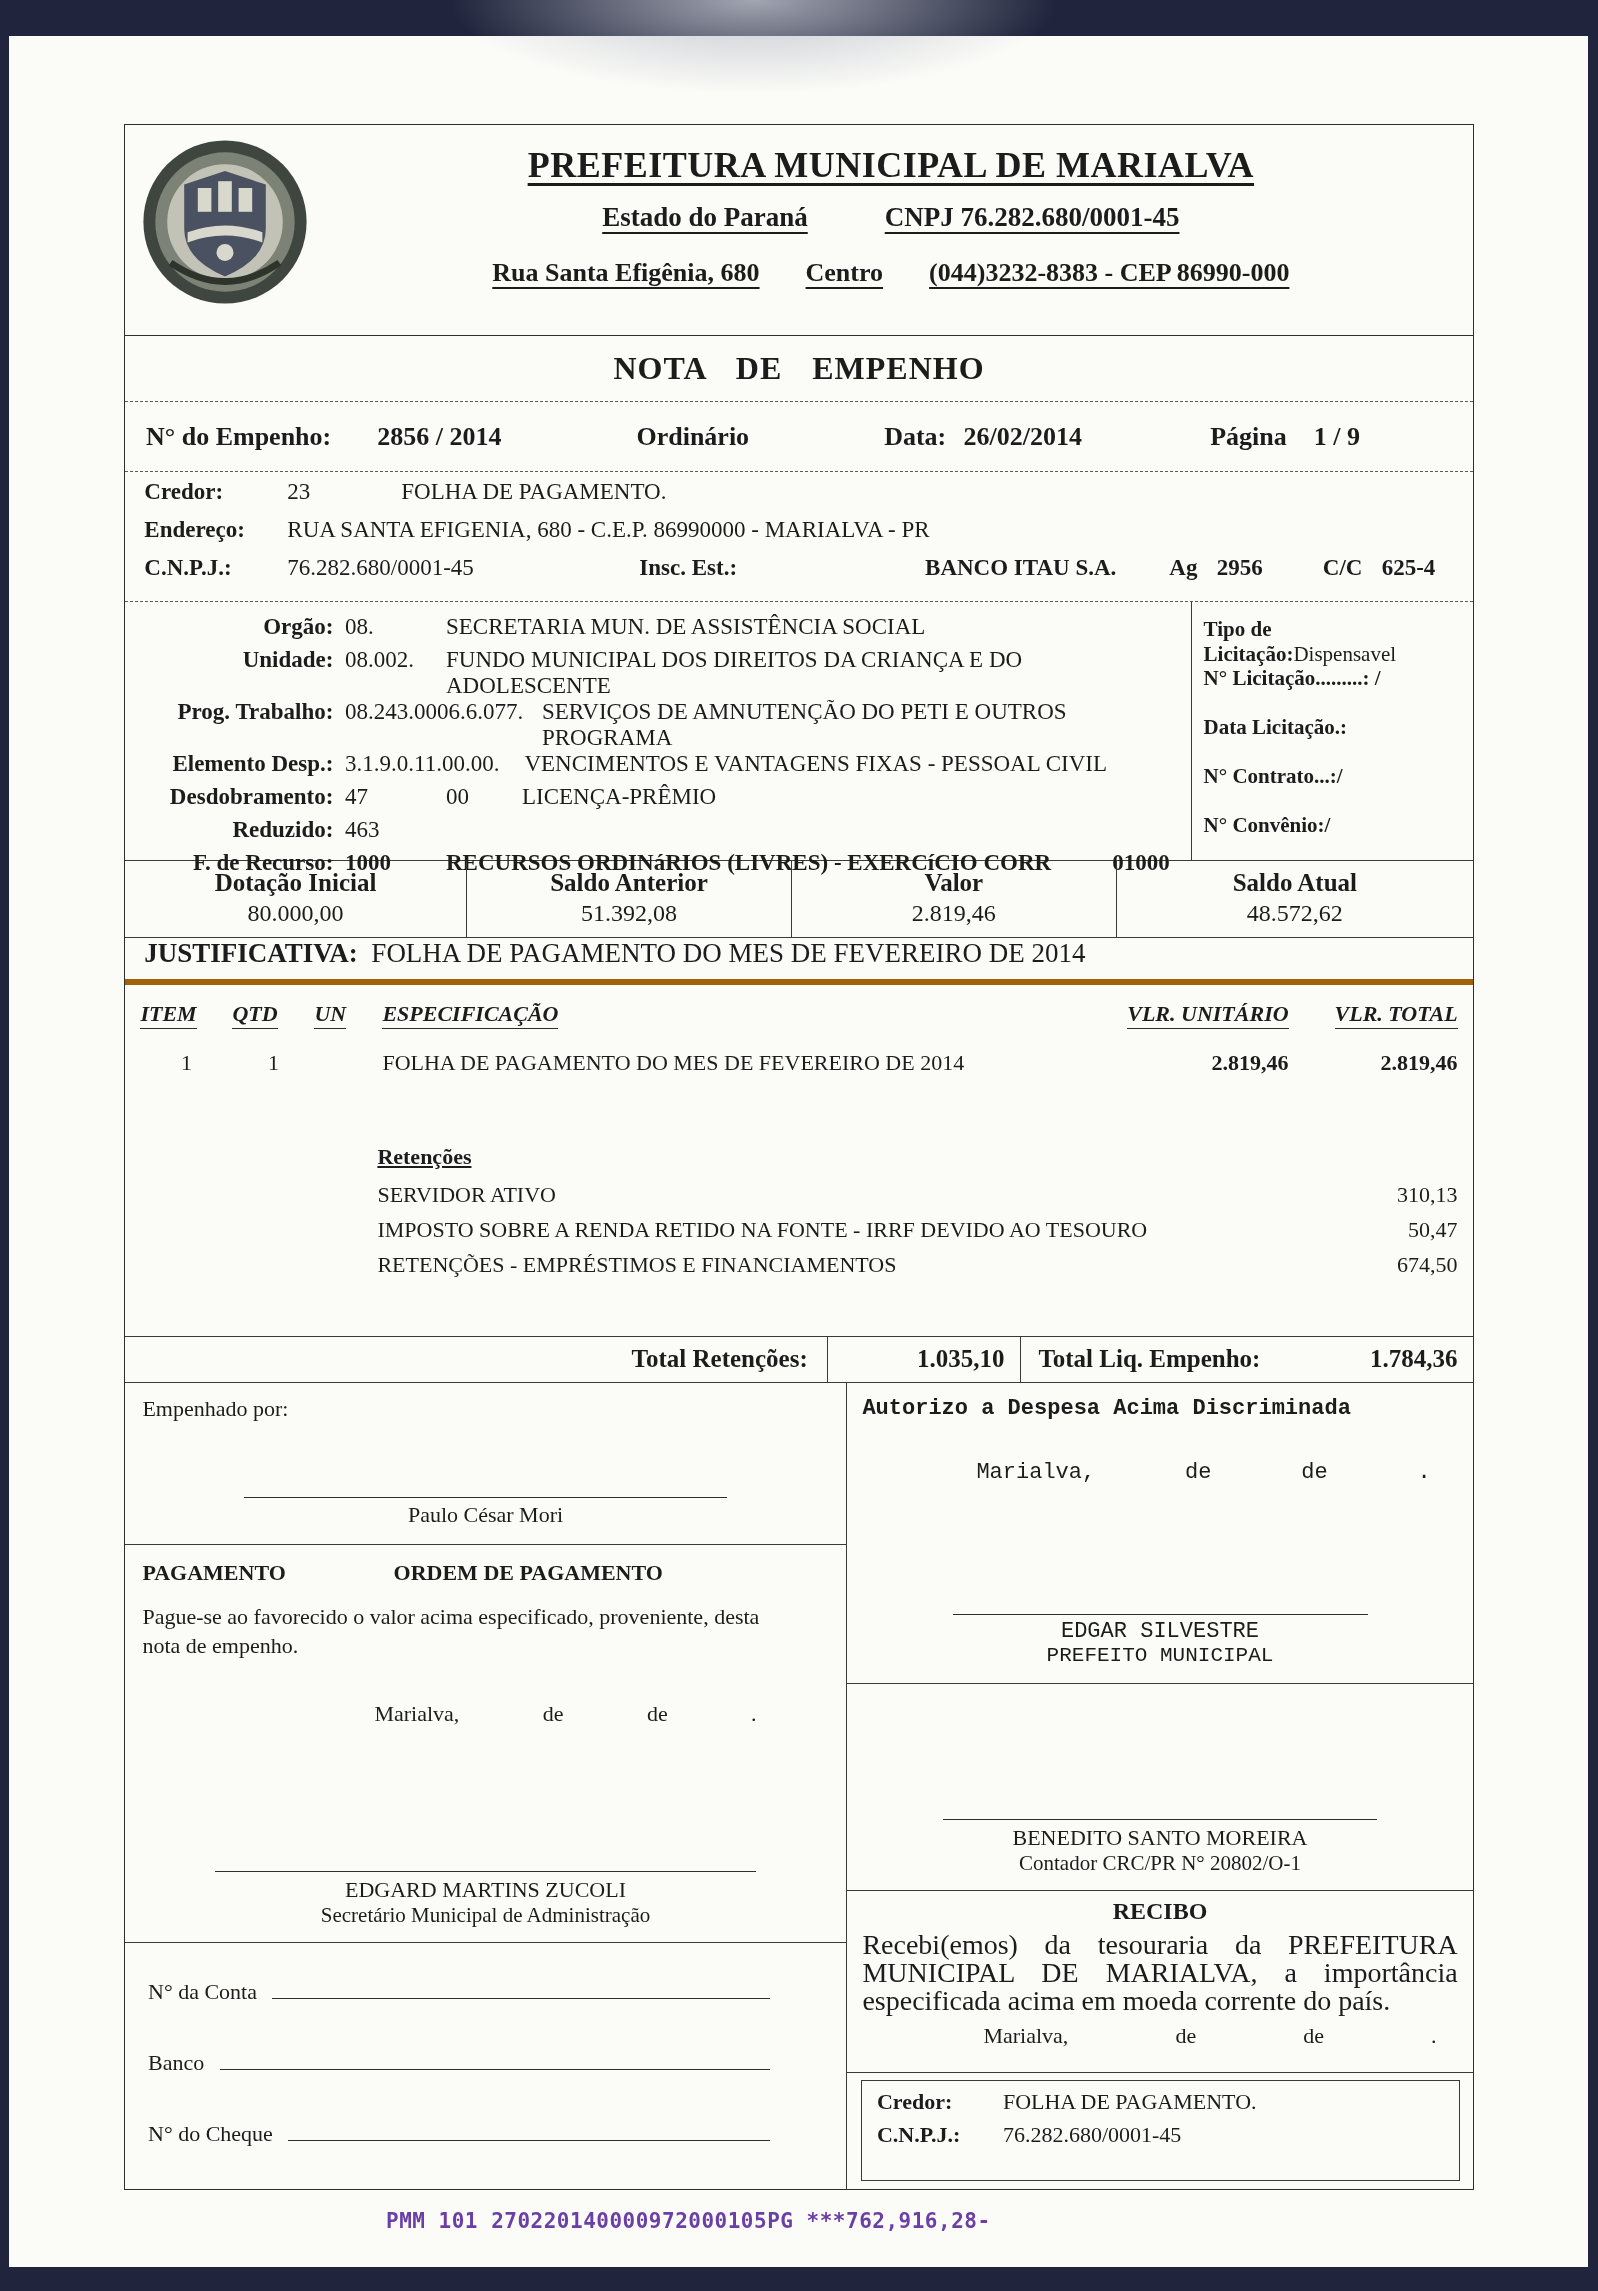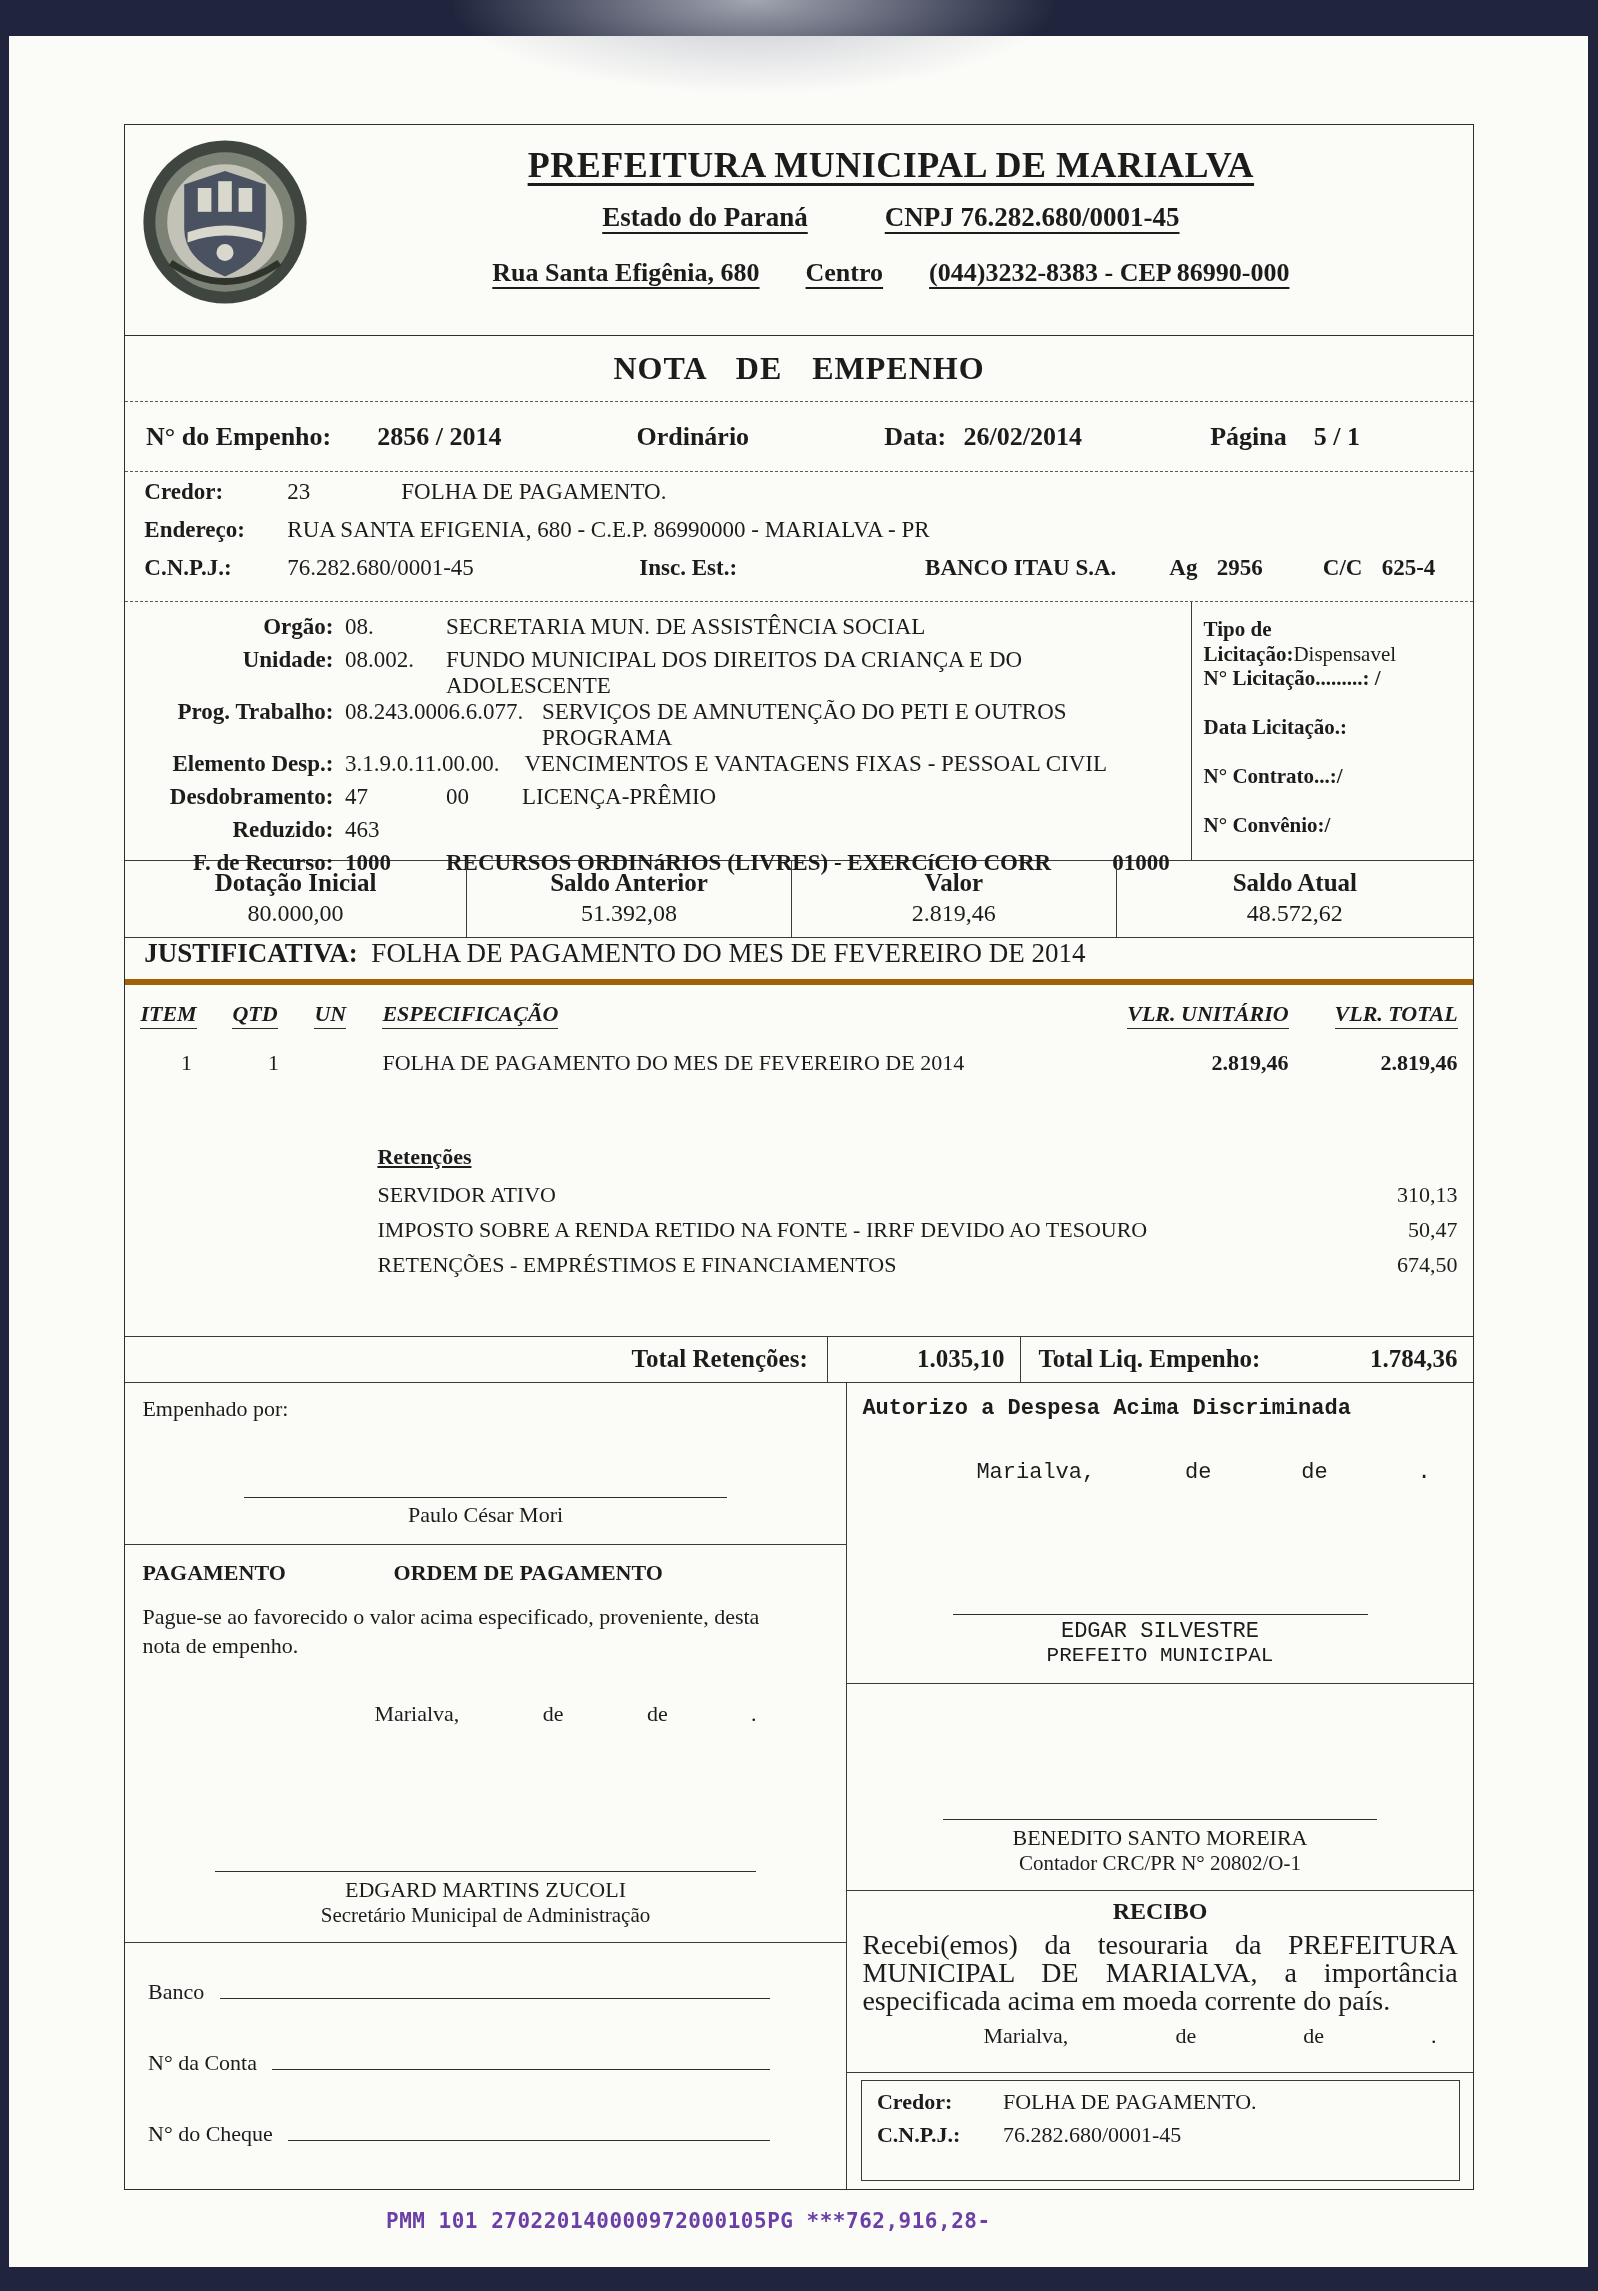--- a/index.html
+++ b/index.html
@@ -203,21 +203,21 @@
     <div class="doctitle">NOTA DE EMPENHO</div>
 
     <div class="emp-row">
       <span>N° do Empenho:</span>
       <span class="emp-num">2856 / 2014</span>
       <span class="emp-tipo">Ordinário</span>
       <span class="emp-datal">Data:</span>
       <span class="emp-date">26/02/2014</span>
       <span class="emp-page">
         <span>Página</span>
-        <span>5 / 1</span>
+        <span>1 / 9</span>
       </span>
     </div>
 
     <div class="credor">
       <div class="cr-row">
         <span class="cr-lbl">Credor:</span>
         <span class="cr-code">23</span>
         <span>FOLHA DE PAGAMENTO.</span>
       </div>
       <div class="cr-row">
@@ -375,25 +375,25 @@
           </div>
           <div class="sig">
             <div class="sigline"></div>
             <div>EDGARD MARTINS ZUCOLI</div>
             <div class="sig-title">Secretário Municipal de Administração</div>
           </div>
         </div>
 
         <div class="box bx-bank">
           <div class="bank-row">
+            <span>N° da Conta</span>
+            <span class="bank-line"></span>
+          </div>
+          <div class="bank-row">
             <span>Banco</span>
-            <span class="bank-line"></span>
-          </div>
-          <div class="bank-row">
-            <span>N° da Conta</span>
             <span class="bank-line"></span>
           </div>
           <div class="bank-row">
             <span>N° do Cheque</span>
             <span class="bank-line"></span>
           </div>
         </div>
       </div>
 
       <div class="bot-right">

